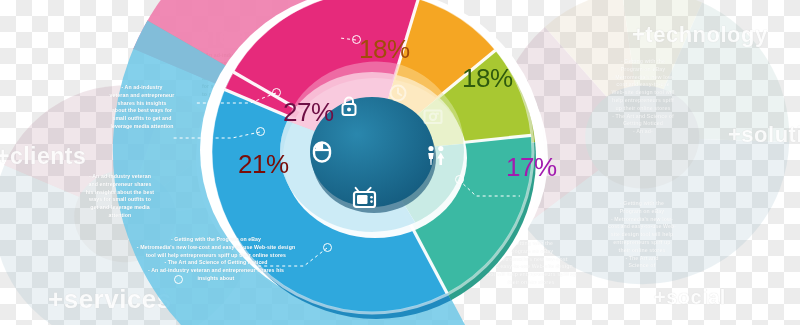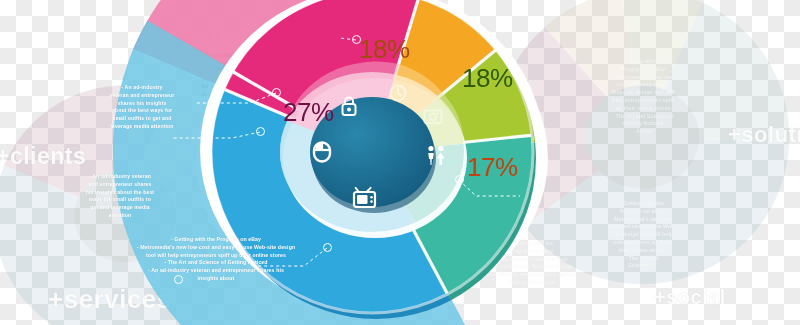--- a/index.html
+++ b/index.html
@@ -97,20 +97,21 @@
         <path d="M0,0 L-138.6,-80 A160,160 0 0,1 -147.3,-62.5 Z" fill="#e2231a"></path>
         <path d="M0,0 L-147.3,-62.5 A160,160 0 0,1 50.7,-151.5 Z" fill="#e62a7b"></path>
         <ellipse cx="0" cy="0" rx="62" ry="56" fill="#1b6e92"></ellipse>
       </g>
     </svg>
   </div>
 
   <div class="wm" style="left:196px;top:22px;font-size:25px;">+leadership</div>
   <div class="wm" style="left:-4px;top:143px;font-size:23px;">+clients</div>
   <div class="wm" style="left:48px;top:284px;font-size:26px;">+services</div>
+  <div class="wm" style="left:632px;top:22px;font-size:22px;">+technology</div>
   <div class="wm" style="left:728px;top:122px;font-size:22px;">+solutions</div>
   <div class="wm" style="left:654px;top:286px;font-size:20px;">+social</div>
 
   <div class="callout ghost" style="left:202px;top:52px;width:104px;color:#6e5a12;opacity:.55;text-align:left;">- An ad-industry veteran and
 entrepreneur shares his
 insights
 about the best ways
 for small outfits
 to get and</div>
 
@@ -206,21 +207,22 @@
 
       <ellipse cx="2" cy="6" rx="62" ry="55" fill="#134f6f" opacity=".6"></ellipse>
       <ellipse cx="0" cy="0" rx="62" ry="55" fill="url(#gctr)"></ellipse>
 
       <circle cx="0" cy="0" r="161" fill="none" stroke="#ffffff" stroke-width="3" opacity=".55"></circle>
     </g>
   </svg>
 
   <div class="pct" style="left:359px;top:34px;color:#a14b0a;">18%</div>
   <div class="pct" style="left:462px;top:63px;color:#2f5a0e;">18%</div>
-  <div class="pct" style="left:467px;top:152px;color:#c2410c;">17%</div>
+  <div class="pct" style="left:467px;top:152px;color:#a21caf;padding-left:39px;">17%</div>
+  <div class="pct" style="left:238px;top:149px;color:#7a0d08;">21%</div>
   <div class="pct" style="left:283px;top:58px;color:#6e0f45;margin-top:39px;">27%</div>
 
   <div class="icon" style="left:339px;top:95px;">
     <svg width="20" height="22" viewBox="0 0 20 22">
       <path d="M6 9 V6.5 a4 4 0 0 1 8 0 V9" fill="none" stroke="#ffffff" stroke-width="2"></path>
       <rect x="3.5" y="9" width="13" height="11" rx="2.5" fill="none" stroke="#ffffff" stroke-width="2"></rect>
       <circle cx="10" cy="14.5" r="2" fill="#ffffff"></circle>
     </svg>
   </div>
 

